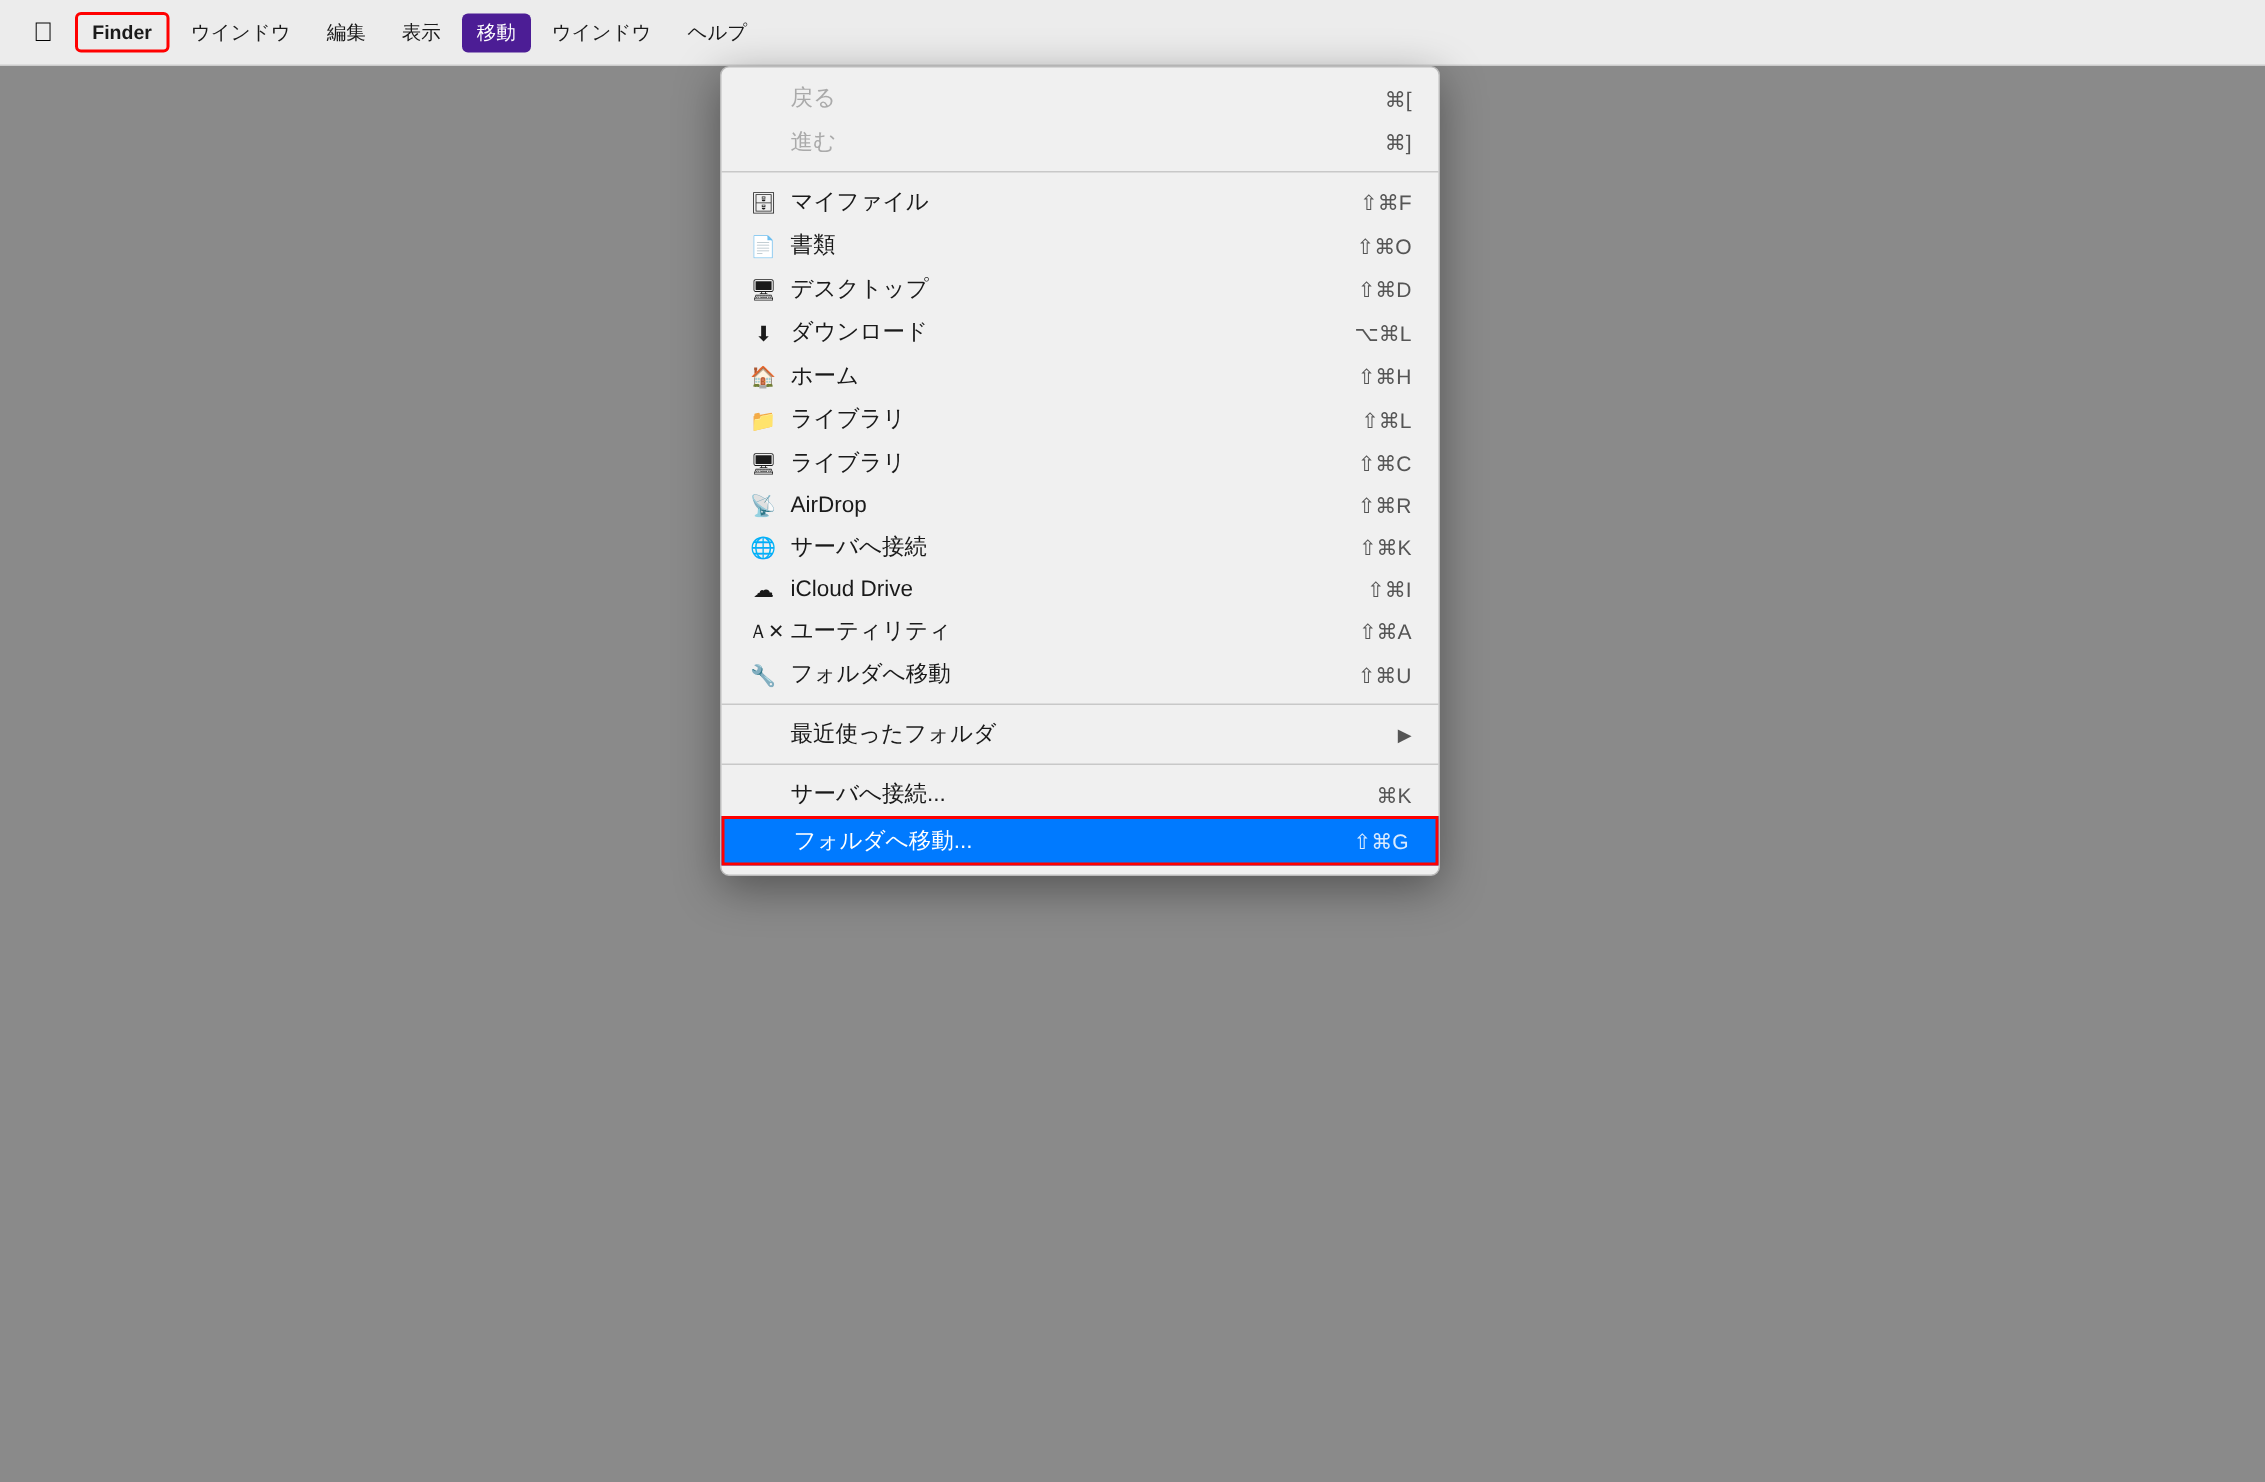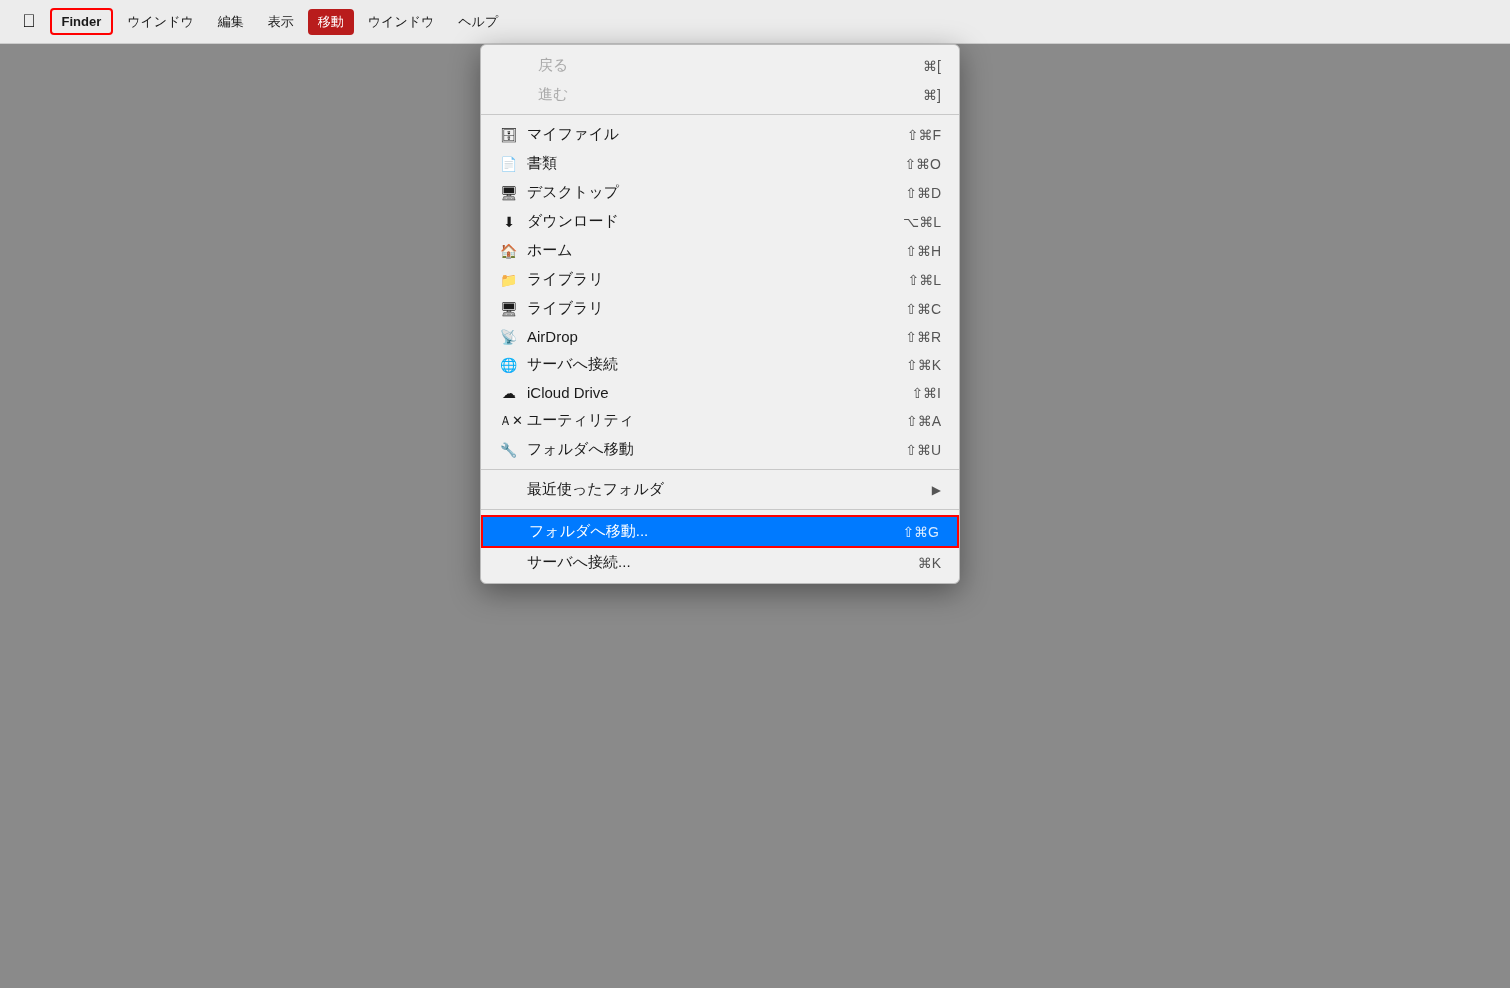--- a/index.html
+++ b/index.html
@@ -26,21 +26,21 @@
     }
     .menubar-item {
       padding: 4px 10px;
       font-size: 13px;
       color: #1a1a1a;
       border-radius: 4px;
       cursor: default;
       white-space: nowrap;
     }
     .menubar-item.active {
-      background: #b91c1c;
+      background: #4c1d95;
       color: white;
     }
     .menubar-item.finder-active {
       border: 2px solid red;
       font-weight: bold;
     }
     .apple-logo {
       font-size: 18px;
       padding: 4px 10px;
       cursor: default;
@@ -64,21 +64,20 @@
       display: flex;
       align-items: center;
       justify-content: space-between;
       padding: 5px 18px;
       color: #1a1a1a;
       cursor: default;
       white-space: nowrap;
     }
     .menu-item.disabled {
       color: #aaa;
-      margin-left: 11px;
     }
     .menu-item.highlighted {
       background: #007AFF;
       color: white;
       border: 2px solid red;
     }
 
     .menu-item-left {
       display: flex;
       align-items: center;
@@ -232,28 +231,28 @@
   <div class="menu-item">
     <div class="menu-item-left">
       <span class="menu-icon"></span>
       <span>最近使ったフォルダ</span>
     </div>
     <span class="submenu-arrow">▶</span>
   </div>
 
   <div class="menu-separator"></div>
 
+  <div class="menu-item">
+    <div class="menu-item-left">
+      <span class="menu-icon"></span>
+      <span>サーバへ接続...</span>
+    </div>
+    <span class="menu-shortcut">⌘K</span>
+  </div>
   <div class="menu-item highlighted">
     <div class="menu-item-left">
       <span class="menu-icon"></span>
       <span>フォルダへ移動...</span>
     </div>
     <span class="menu-shortcut">⇧⌘G</span>
   </div>
-  <div class="menu-item">
-    <div class="menu-item-left">
-      <span class="menu-icon"></span>
-      <span>サーバへ接続...</span>
-    </div>
-    <span class="menu-shortcut">⌘K</span>
-  </div>
 
 </div>
 
 </body></html>

